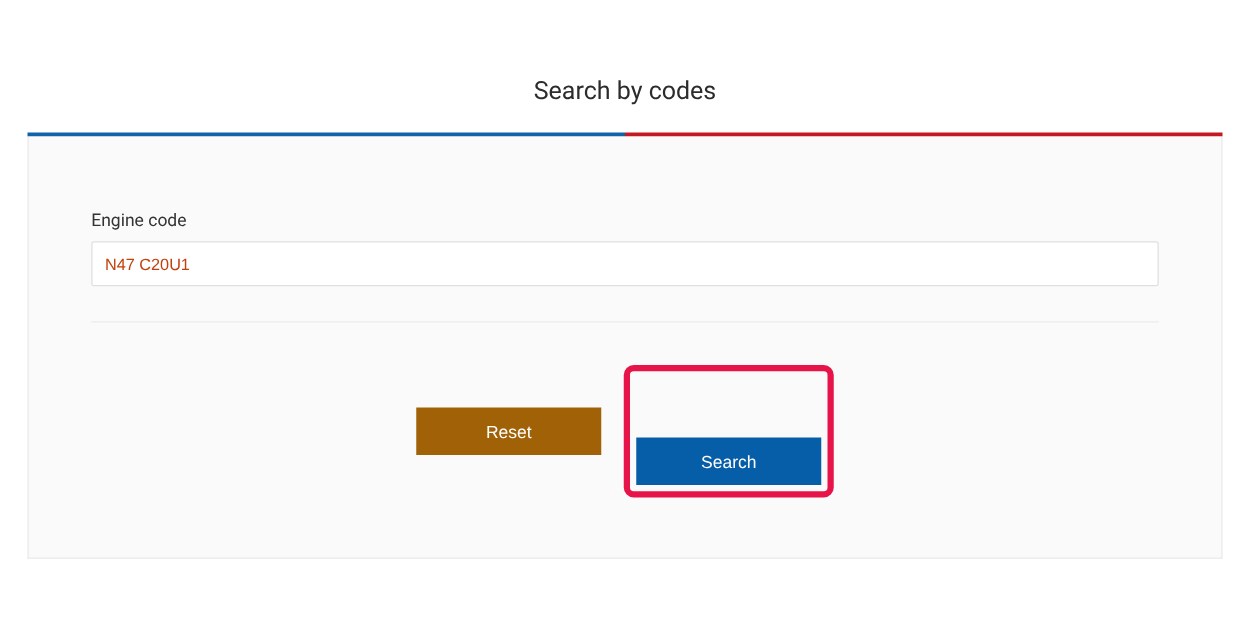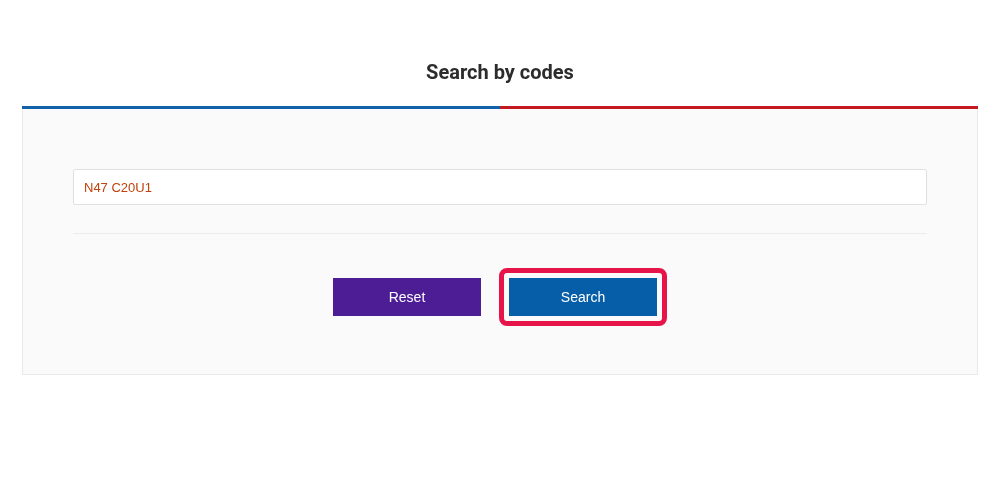--- a/index.html
+++ b/index.html
@@ -12,21 +12,21 @@
     background: #ffffff;
     color: #2b2b2b;
   }
   .page {
     width: 1000px;
     padding: 60px 22px 0 22px;
   }
   .title {
     text-align: center;
     font-size: 20px;
-    font-weight: 700;
+    font-weight: 400;
     color: #2c2c2c;
     margin-bottom: 22px;
   }
   .panel-top-border {
     display: flex;
     height: 3px;
     width: 100%;
   }
   .panel-top-border .blue-half {
     flex: 1;
@@ -75,43 +75,45 @@
     height: 38px;
     border: none;
     font-size: 14px;
     color: #ffffff;
     cursor: pointer;
     display: flex;
     align-items: center;
     justify-content: center;
   }
   .btn-reset {
-    background: #4c1d95;
+    background: #a16207;
   }
   .btn-search {
     background: #075ea8;
+    margin-top: 48px;
   }
   .highlight-wrap {
     padding: 5px;
     border: 5px solid #e7144a;
     border-radius: 8px;
   }
 </style>
 </head>
 <body>
 
 <div class="page">
   <div class="title">Search by codes</div>
 
   <div class="panel-top-border">
     <div class="blue-half"></div>
     <div class="red-half"></div>
   </div>
 
   <div class="panel">
+    <div class="field-label">Engine code</div>
     <input type="text" class="text-input" value="N47 C20U1" style="">
 
     <div class="divider"></div>
 
     <div class="button-row">
       <button class="btn btn-reset">Reset</button>
       <div class="highlight-wrap">
         <button class="btn btn-search">Search</button>
       </div>
     </div>

